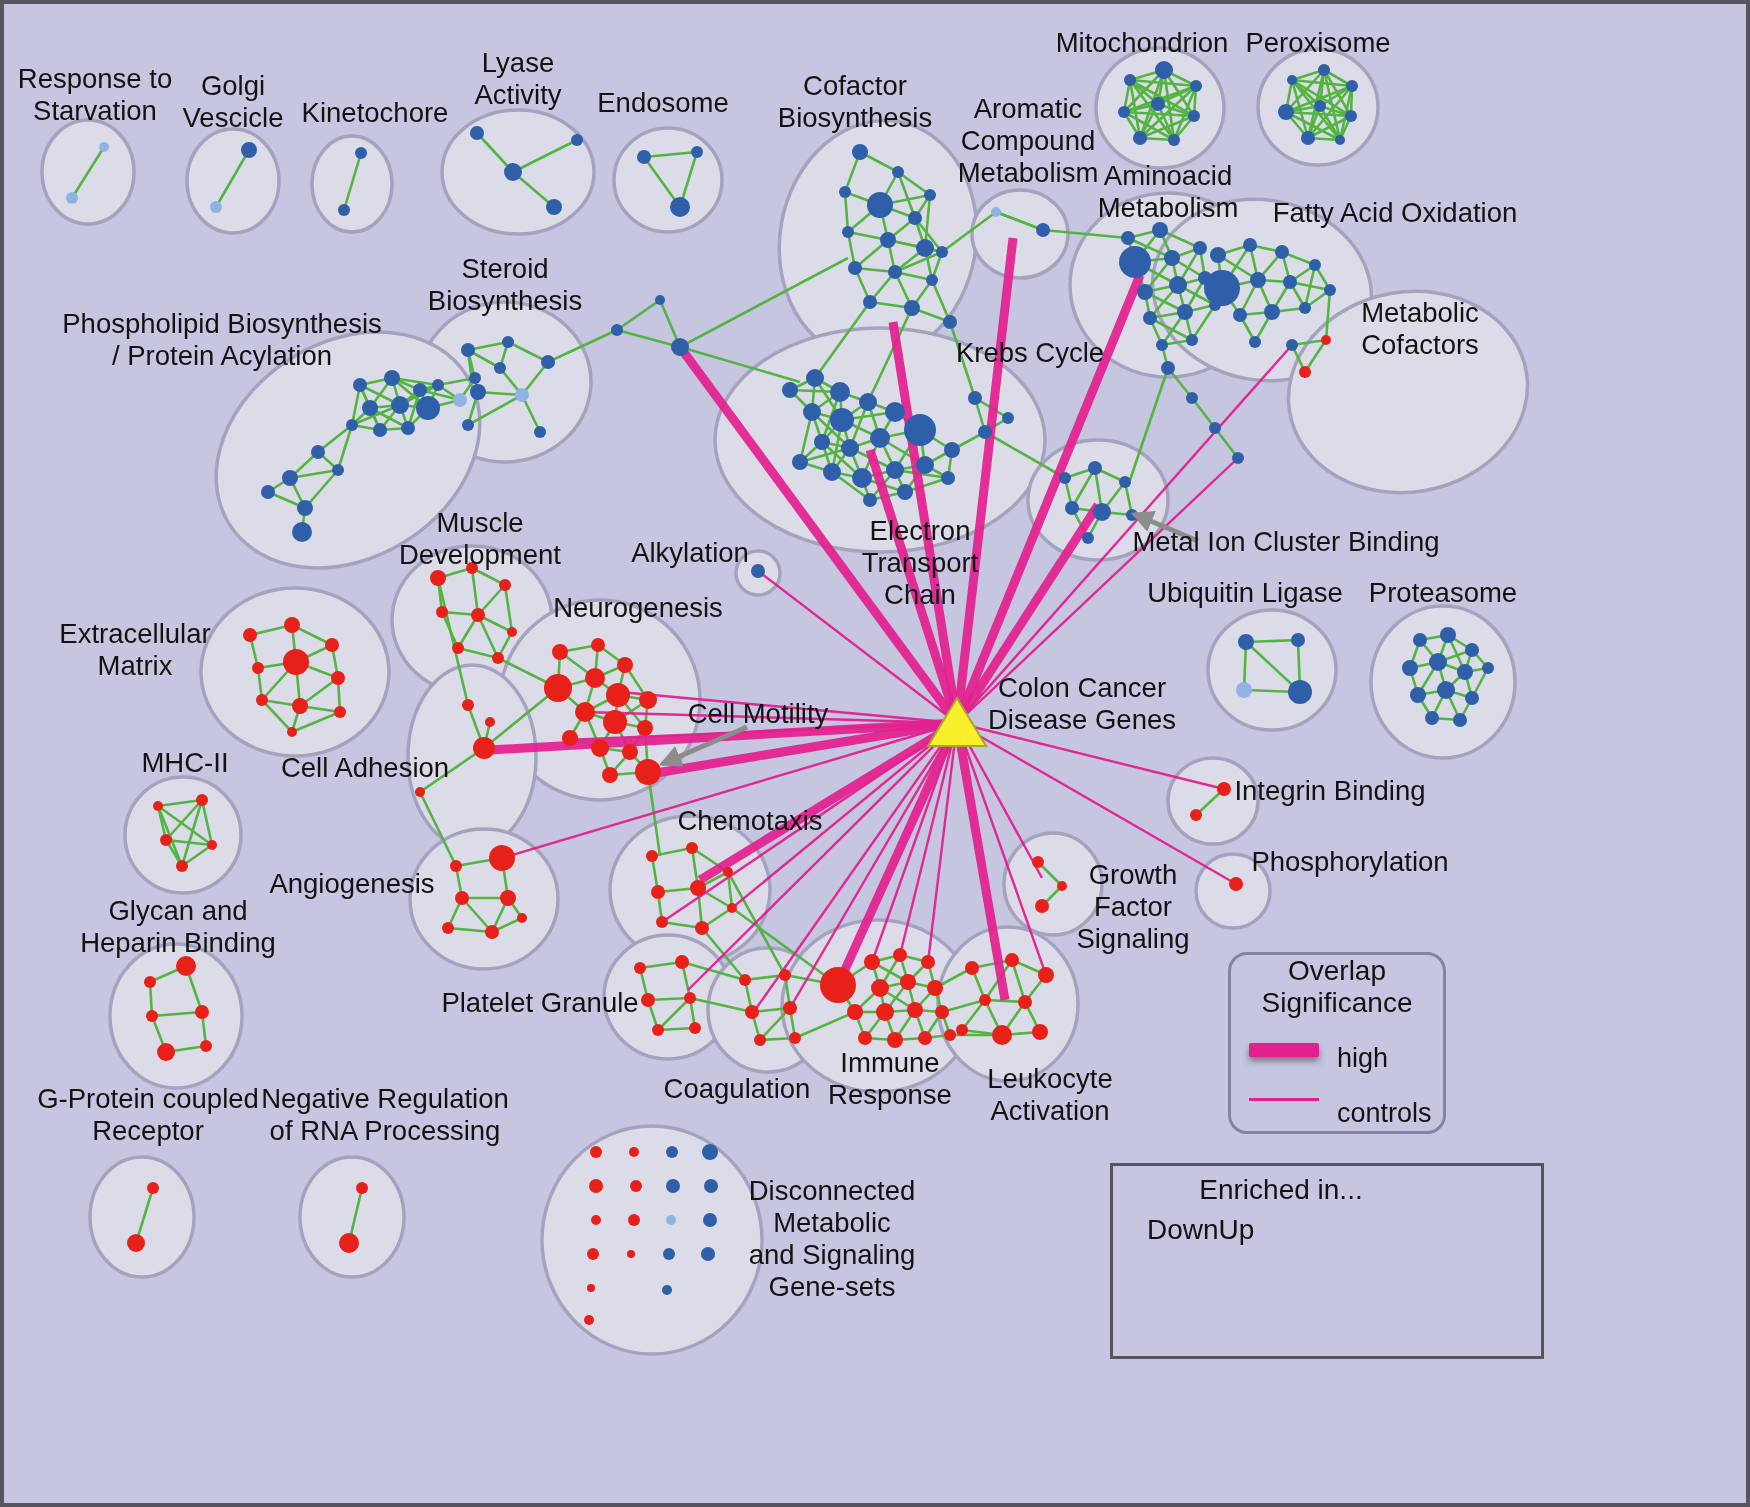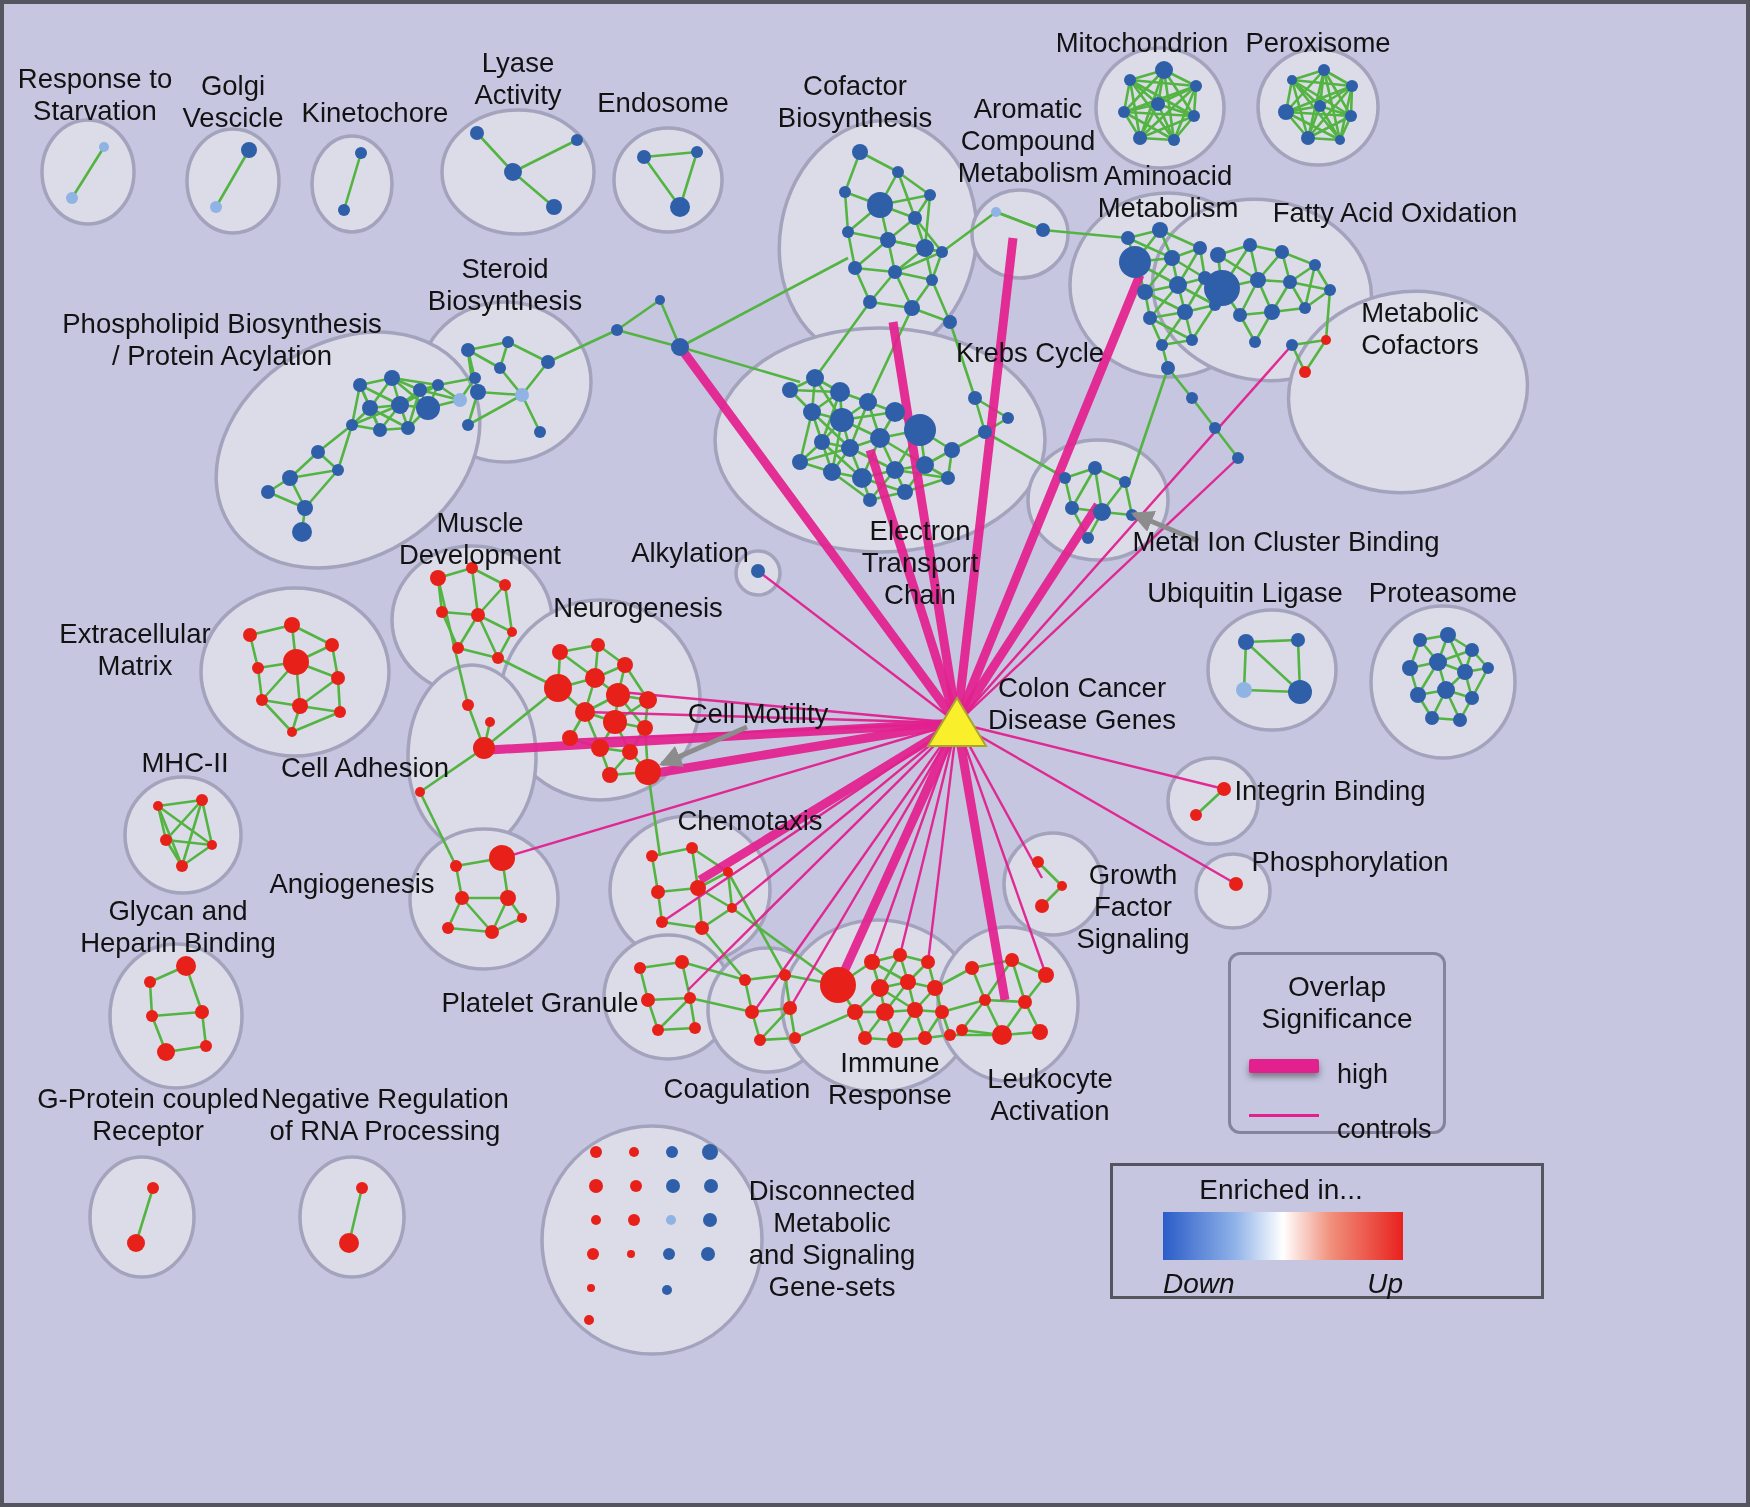--- a/index.html
+++ b/index.html
@@ -4,32 +4,32 @@
 <style>
   * { margin:0; padding:0; box-sizing:border-box; }
   html,body { background:#c6c6e1; }
   body { font-family:"Liberation Sans", sans-serif; }
   .figure { position:relative; width:1750px; height:1507px; background:#c6c6e1;
             box-shadow: inset 0 0 0 4px #55555f; overflow:hidden; }
   svg.net { position:absolute; left:0; top:0; }
   .lbl { font-size:27.5px; fill:#121212; font-family:"Liberation Sans", sans-serif; }
   .legend { position:absolute; color:#121212; }
   .legend-overlap { left:1228px; top:952px; width:218px; height:182px;
-                    border:3.5px solid #84849c; border-radius:12px; padding-top:16px; }
+                    border:3.5px solid #84849c; border-radius:19px; padding-top:0; }
   .legend-overlap .legend-title { text-align:center; font-size:28px; line-height:1.15; white-space:pre-line; }
   .legend-row { display:flex; align-items:flex-start; gap:18px; padding-left:18px; margin-top:24px; }
   .legend-row .txt { font-size:27px; }
   .swatch-high { display:inline-block; width:70px; height:14px; border-radius:2px;
                  box-shadow:0 4px 6px rgba(40,40,40,0.5); }
   .swatch-moderate { display:inline-block; width:70px; height:3px; }
-  .legend-enriched { left:1110px; top:1163px; width:434px; height:136px;
+  .legend-enriched { left:1110px; top:1163px; width:434px; height:196px;
                      border:3.5px solid #55555f; padding:8px 14px 10px; display:flex; flex-direction:column; }
   .enriched-title { font-size:28px; text-align:center; margin-left:34px; width:240px; }
   .enriched-body { display:flex; flex:1; }
-  .enriched-left { margin-left:36px; width:240px; display:flex; flex-direction:column;font-style:italic; }
+  .enriched-left { margin-left:20px; width:240px; display:flex; flex-direction:row; }
   .gradient-bar { height:48px; margin-top:6px; }
   .updown-row { display:flex; justify-content:space-between; font-size:28px; margin-top:8px; }
   .enriched-note { flex:1; display:flex; align-items:center; justify-content:center;
                    font-size:27px; white-space:pre-line; text-align:center; line-height:1.18; }
 </style>
 </head>
 <body>
 
 <div class="figure">
 

